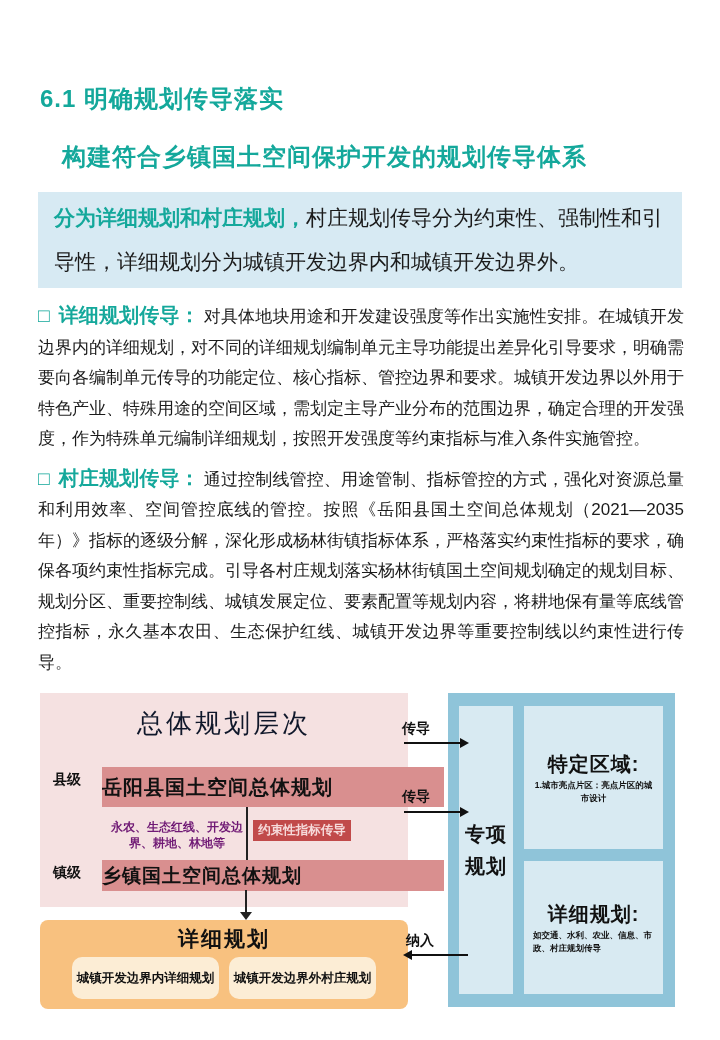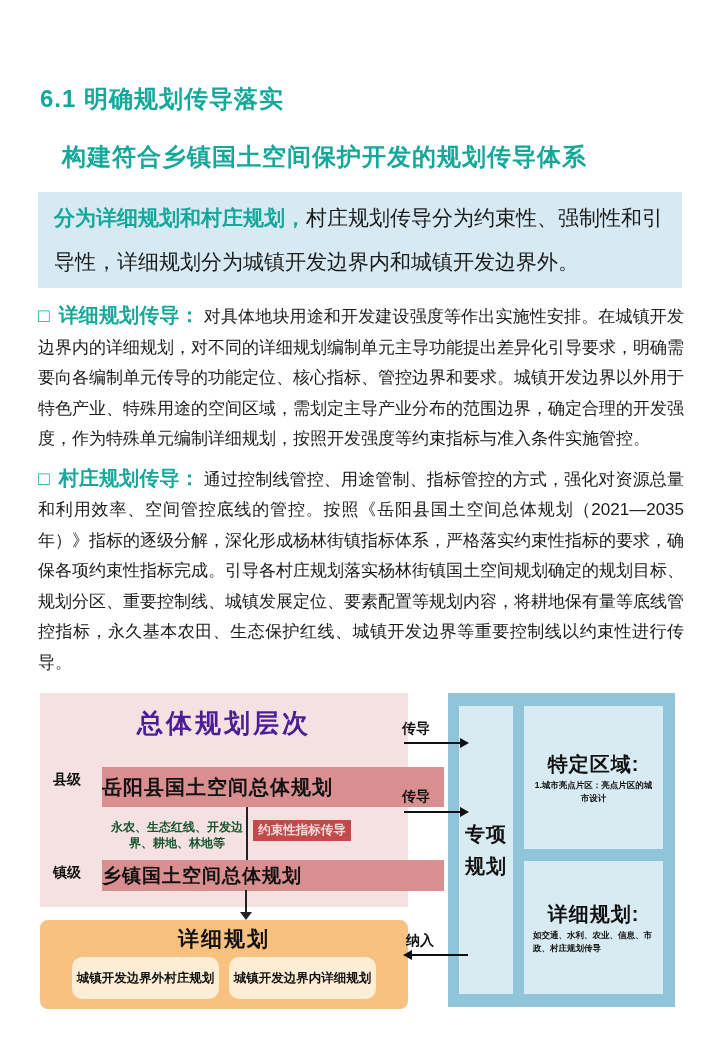--- a/index.html
+++ b/index.html
@@ -18,30 +18,30 @@
   
   .para{margin:12px 36px 0 38px;font-size:17px;line-height:30.5px;text-align:justify;color:#1b1b1b;}
   .para.second{margin-top:8px;}
   .bullet{color:#14a89b;font-weight:bold;font-size:19px;margin-right:9px;}
   .plead{color:#14a89b;font-weight:bold;font-size:20px;margin-right:4px;}
 
   
   .diagram{position:relative;margin-top:15px;width:720px;height:318px;}
 
   .pink-panel{position:absolute;left:40px;top:0;width:368px;height:214px;background:#f5e1e1;}
-  .pp-title{padding-top:13px;text-align:center;font-size:26px;font-weight:bold;letter-spacing:3px;color:#4c1d95;}
+  .pp-title{padding-top:13px;text-align:center;font-size:26px;font-weight:normal;letter-spacing:3px;color:#0f172a;}
   .lvl-label{position:absolute;left:13px;font-size:14px;font-weight:bold;color:#111;}
   .lvl-county{top:78px;}
   .lvl-town{top:171px;}
   .bar{position:absolute;left:62px;width:342px;background:#d98f8f;color:#111;
        font-weight:bold;text-align:left;letter-spacing:1px;}
   .bar1{top:74px;height:40px;line-height:40px;font-size:20px;}
   .bar2{top:167px;height:31px;line-height:31px;font-size:19px;}
   .elements-note{position:absolute;left:64px;top:126px;width:146px;font-size:12px;font-weight:bold;
-                 line-height:1.35;text-align:center;color:#14532d;}
+                 line-height:1.35;text-align:center;color:#701a75;}
   .vline1{position:absolute;left:206px;top:114px;width:2px;height:53px;background:#222;}
   .constraint-badge{position:absolute;left:213px;top:127px;width:98px;height:21px;line-height:21px;
                     background:#c14a4a;color:#f6dada;font-size:12.5px;font-weight:bold;text-align:center;}
 
   .vline2{position:absolute;left:245px;top:197px;width:2px;height:23px;background:#222;}
   .vhead{position:absolute;left:240px;top:219px;width:0;height:0;
          border-left:6px solid transparent;border-right:6px solid transparent;border-top:8px solid #222;}
 
   .orange-panel{position:absolute;left:40px;top:227px;width:368px;height:89px;background:#f8c17f;border-radius:8px;}
   .op-title{padding-top:5px;text-align:center;font-size:21px;font-weight:bold;letter-spacing:2px;color:#111;}
@@ -103,22 +103,22 @@
       <div class="lvl-label lvl-town">镇级</div>
       <div class="bar bar2">乡镇国土空间总体规划</div>
     </div>
 
     <div class="vline2"></div>
     <div class="vhead"></div>
 
     <div class="orange-panel">
       <div class="op-title">详细规划</div>
       <div class="cream-row">
+        <div class="cream-box">城镇开发边界内详细规划</div>
         <div class="cream-box">城镇开发边界外村庄规划</div>
-        <div class="cream-box">城镇开发边界内详细规划</div>
       </div>
     </div>
 
     <div class="blue-panel">
       <div class="sp-col">
         <span class="sp-title">专项规划</span>
       </div>
       <div class="lb-box lb-region">
         <div class="lb-title">特定区域:</div>
         <div class="lb-desc">1.城市亮点片区：亮点片区的城市设计</div>

